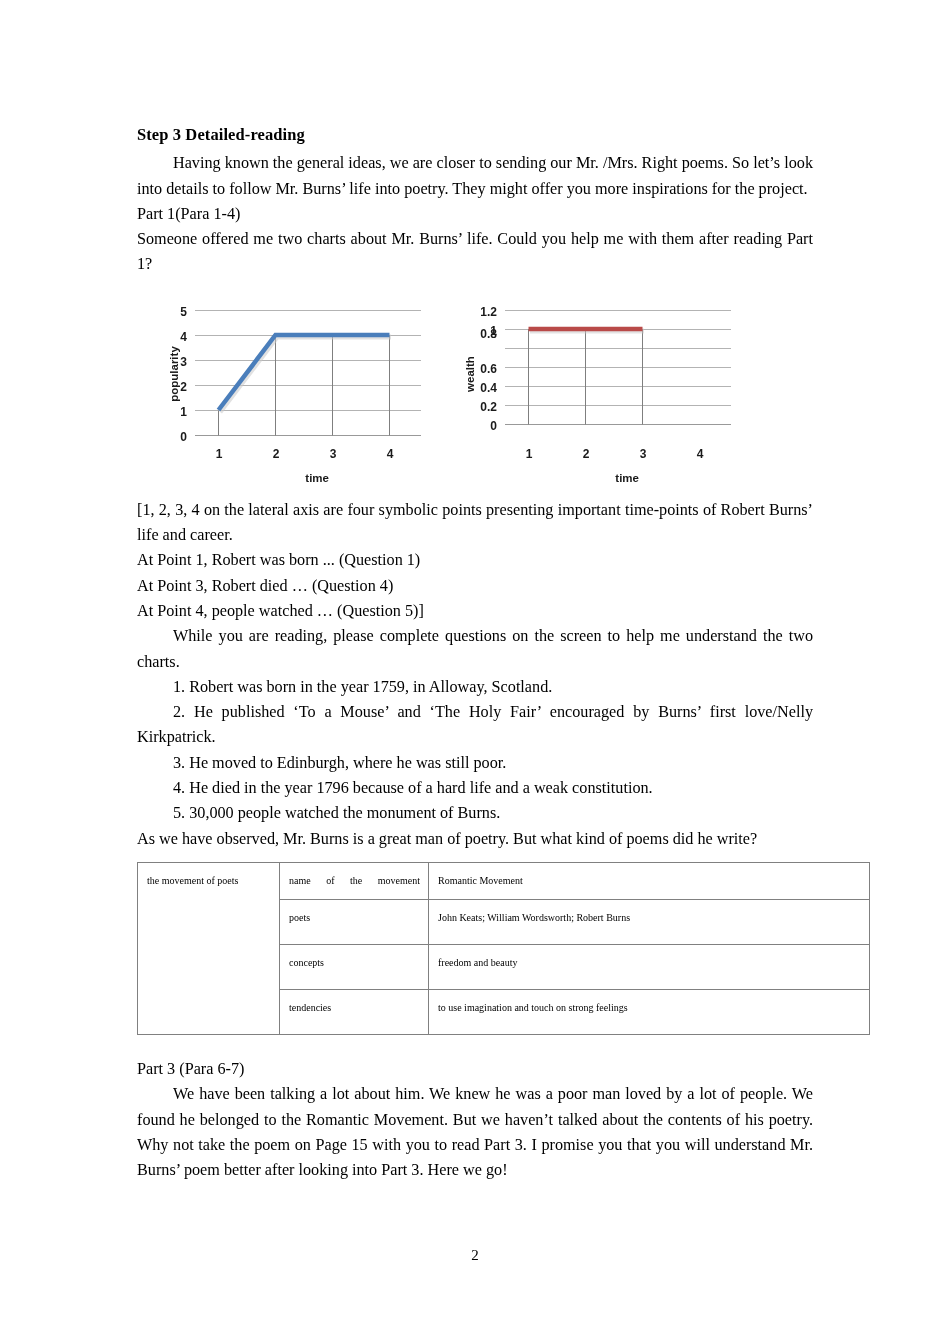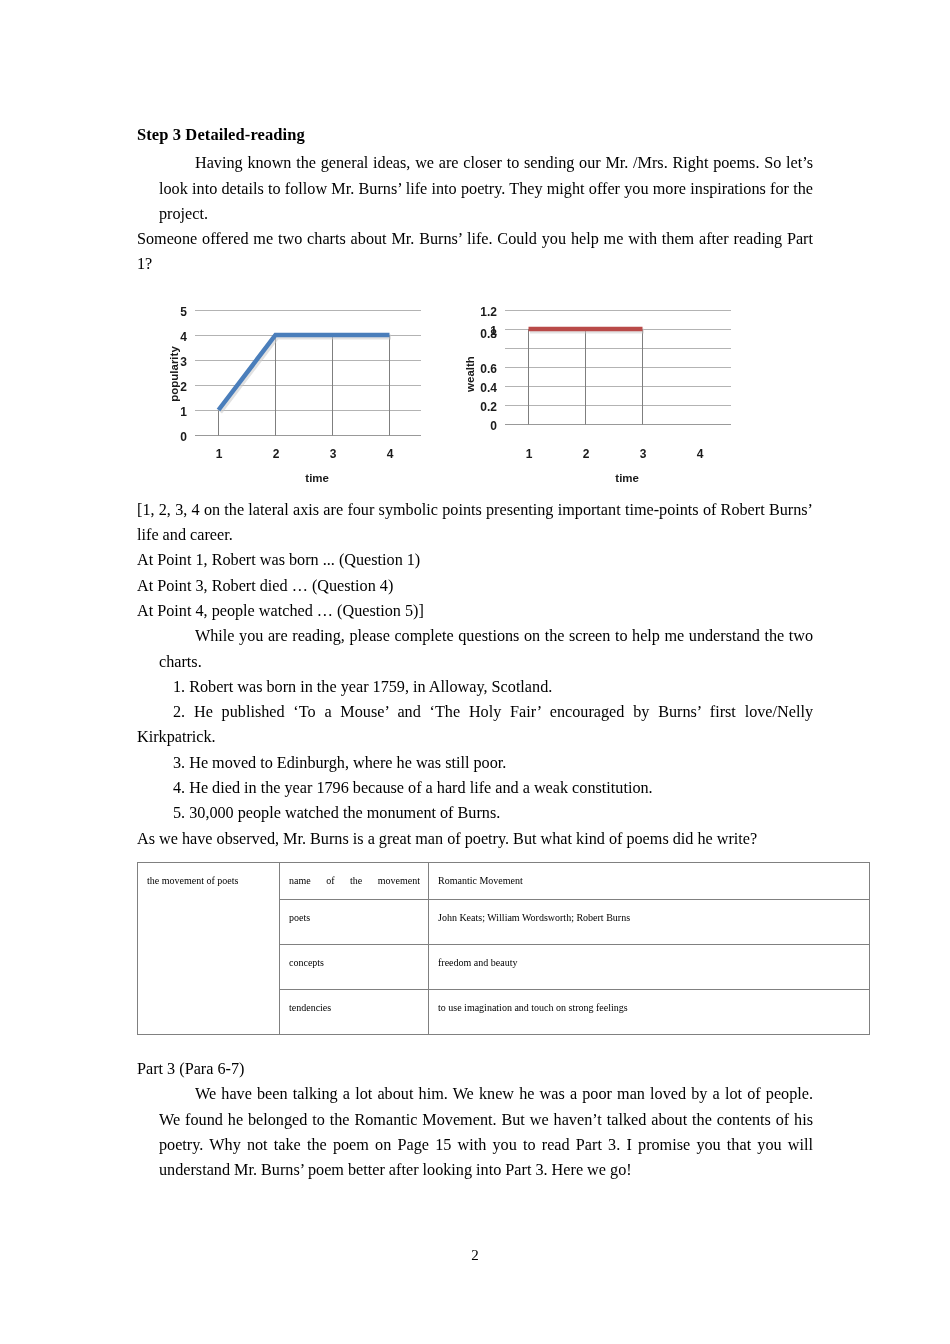--- a/index.html
+++ b/index.html
@@ -34,21 +34,21 @@
     line-height: 1.35;
     letter-spacing: 0.1px;
   }
   p.body-text {
     font-size: 16.2px;
     line-height: 25.3px;
     margin: 0;
     text-align: justify;
     text-justify: inter-word;
   }
-  p.indent { text-indent: 36px; margin-left: 22px; }
+  p.indent { text-indent: 36px; }
   p.noindent { text-align: left; }
   p.justify-full { text-align: justify; }
   .line-block p { margin: 0; }
 
   
   .charts {
     position: relative;
     height: 196px;
     margin-top: 18px;
     margin-bottom: 6px;
@@ -136,20 +136,21 @@
 </head>
 <body>
 
 <div class="page">
   <div class="content">
 
     <h1 class="step-title">Step 3 Detailed-reading</h1>
 
     <p class="body-text indent justify-full">Having known the general ideas, we are closer to sending our Mr. /Mrs. Right poems. So let’s look into details to follow Mr. Burns’ life into poetry. They might offer you more inspirations for the project.</p>
 
+    <p class="body-text noindent">Part 1(Para 1-4)</p>
 
     <p class="body-text justify-full">Someone offered me two charts about Mr. Burns’ life. Could you help me with them after reading Part 1?</p>
 
     <div class="charts">
 
       <div class="chart" id="chart-popularity">
         <div class="chart-inner">
 
           <div class="axis-y-label" style="left:-12px; top:72px; width:70px; text-align:center; transform:rotate(-90deg);">popularity</div>
 

